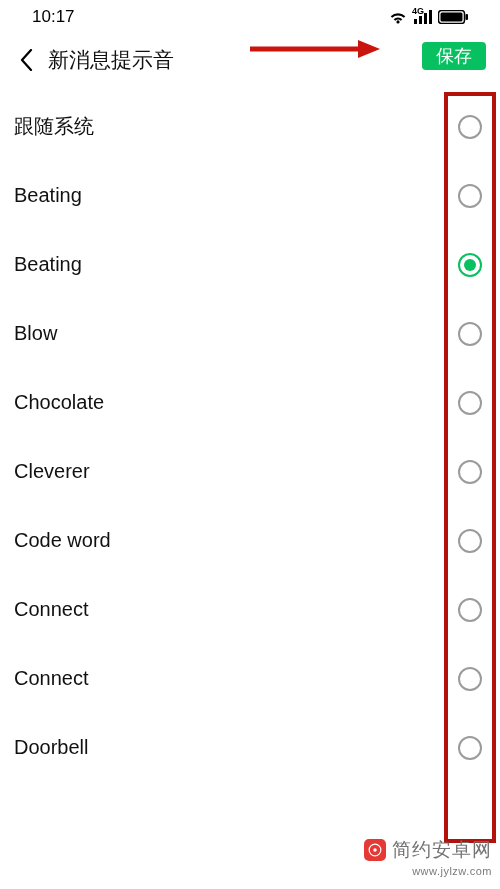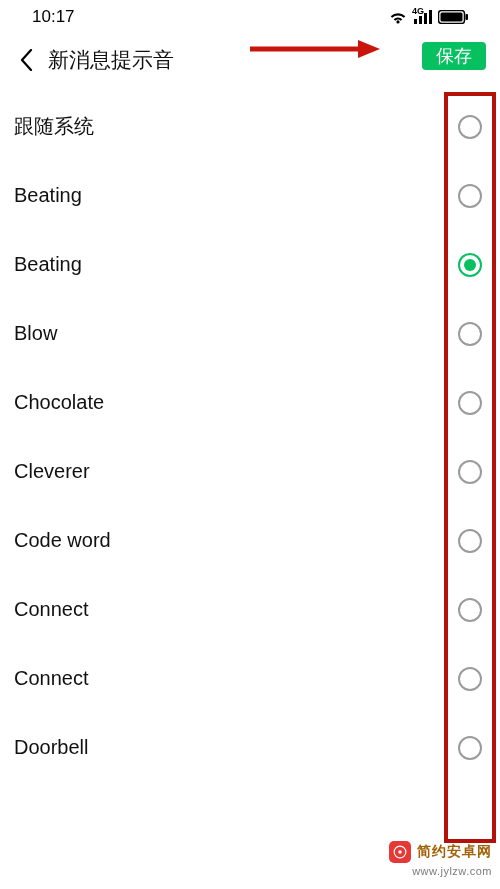--- a/index.html
+++ b/index.html
@@ -17,21 +17,21 @@
   .row .label { font-size: 20px; color: #111; }
   .radio { width: 24px; height: 24px; border: 2px solid #9b9b9b; border-radius: 50%; position: relative; display: inline-flex; align-items: center; justify-content: center; background: #fff; }
   .radio.selected { border-color: #07c160; }
   .radio.selected::after { content: ""; width: 12px; height: 12px; background: #07c160; border-radius: 50%; }
   .highlight { position: absolute; border: 4px solid #b3120a; pointer-events: none; }
   .highlight.side { top: 92px; right: 4px; width: 52px; height: 751px; }
   .watermark { position: absolute; right: 8px; bottom: 12px; display: flex; flex-direction: column; align-items: flex-end; gap: 2px; }
   .watermark .line1 { display: flex; align-items: center; gap: 6px; }
   .wm-logo { width: 22px; height: 22px; background: #e53935; border-radius: 5px; display: inline-flex; align-items: center; justify-content: center; }
   .wm-logo svg { width: 14px; height: 14px; }
-  .wm-text1 { font-size: 14px; font-weight: 700; color: #a16207; letter-spacing: 1px; }
+  .wm-text1 { font-size: 19px; font-weight: 400; color: #737373; letter-spacing: 1px; }
   .wm-text2 { font-size: 11px; color: #7a7a7a; letter-spacing: 0.5px; }
 </style>
 </head>
 <body>
 
 <div class="statusbar">
   <span>10:17</span>
   <div class="right">
     <span class="icon">
       <svg width="20" height="15" viewBox="0 0 20 15">

